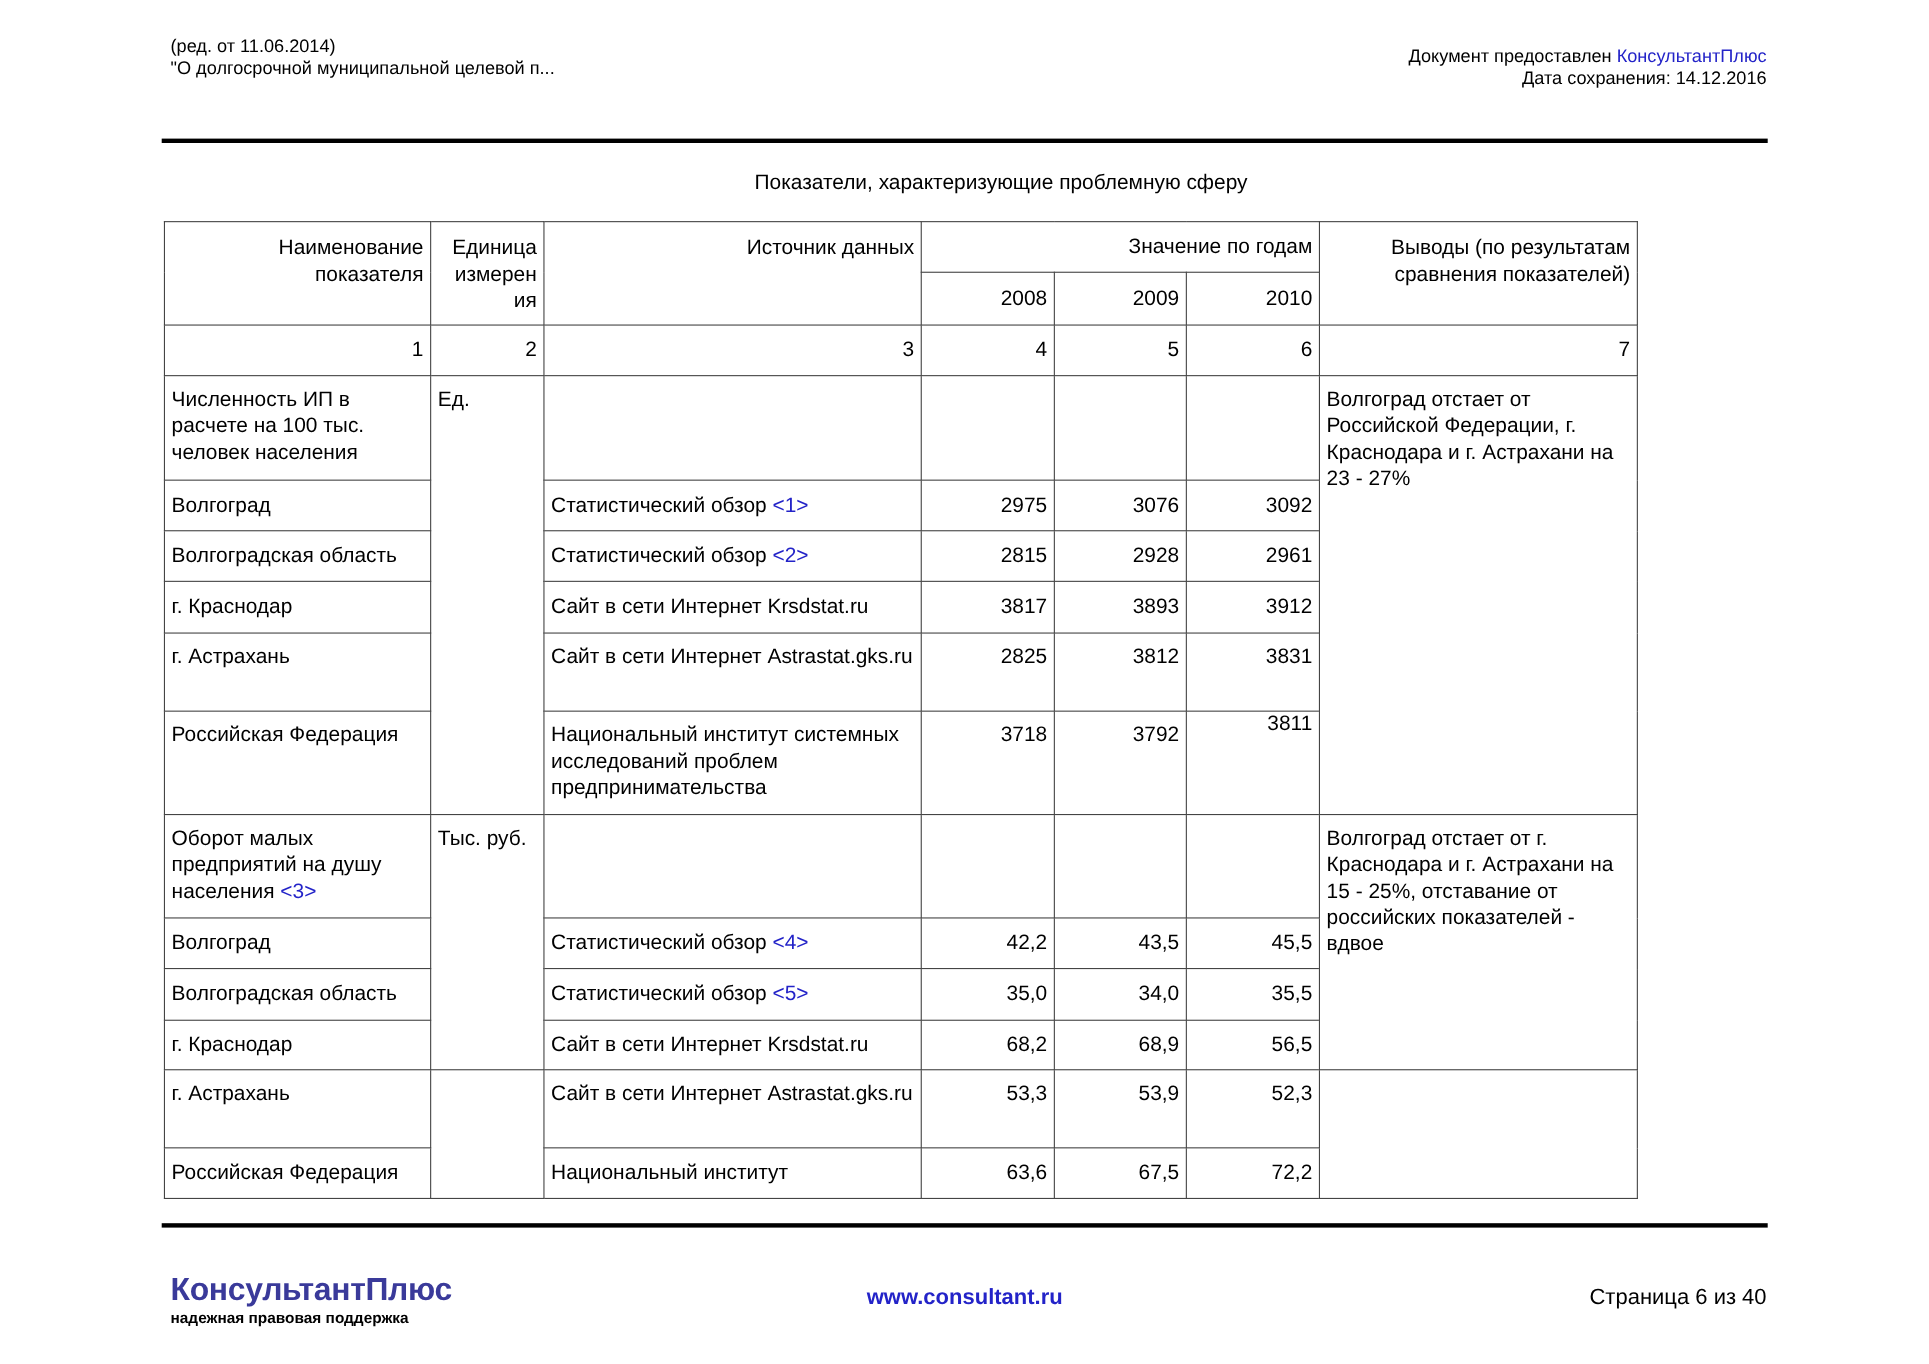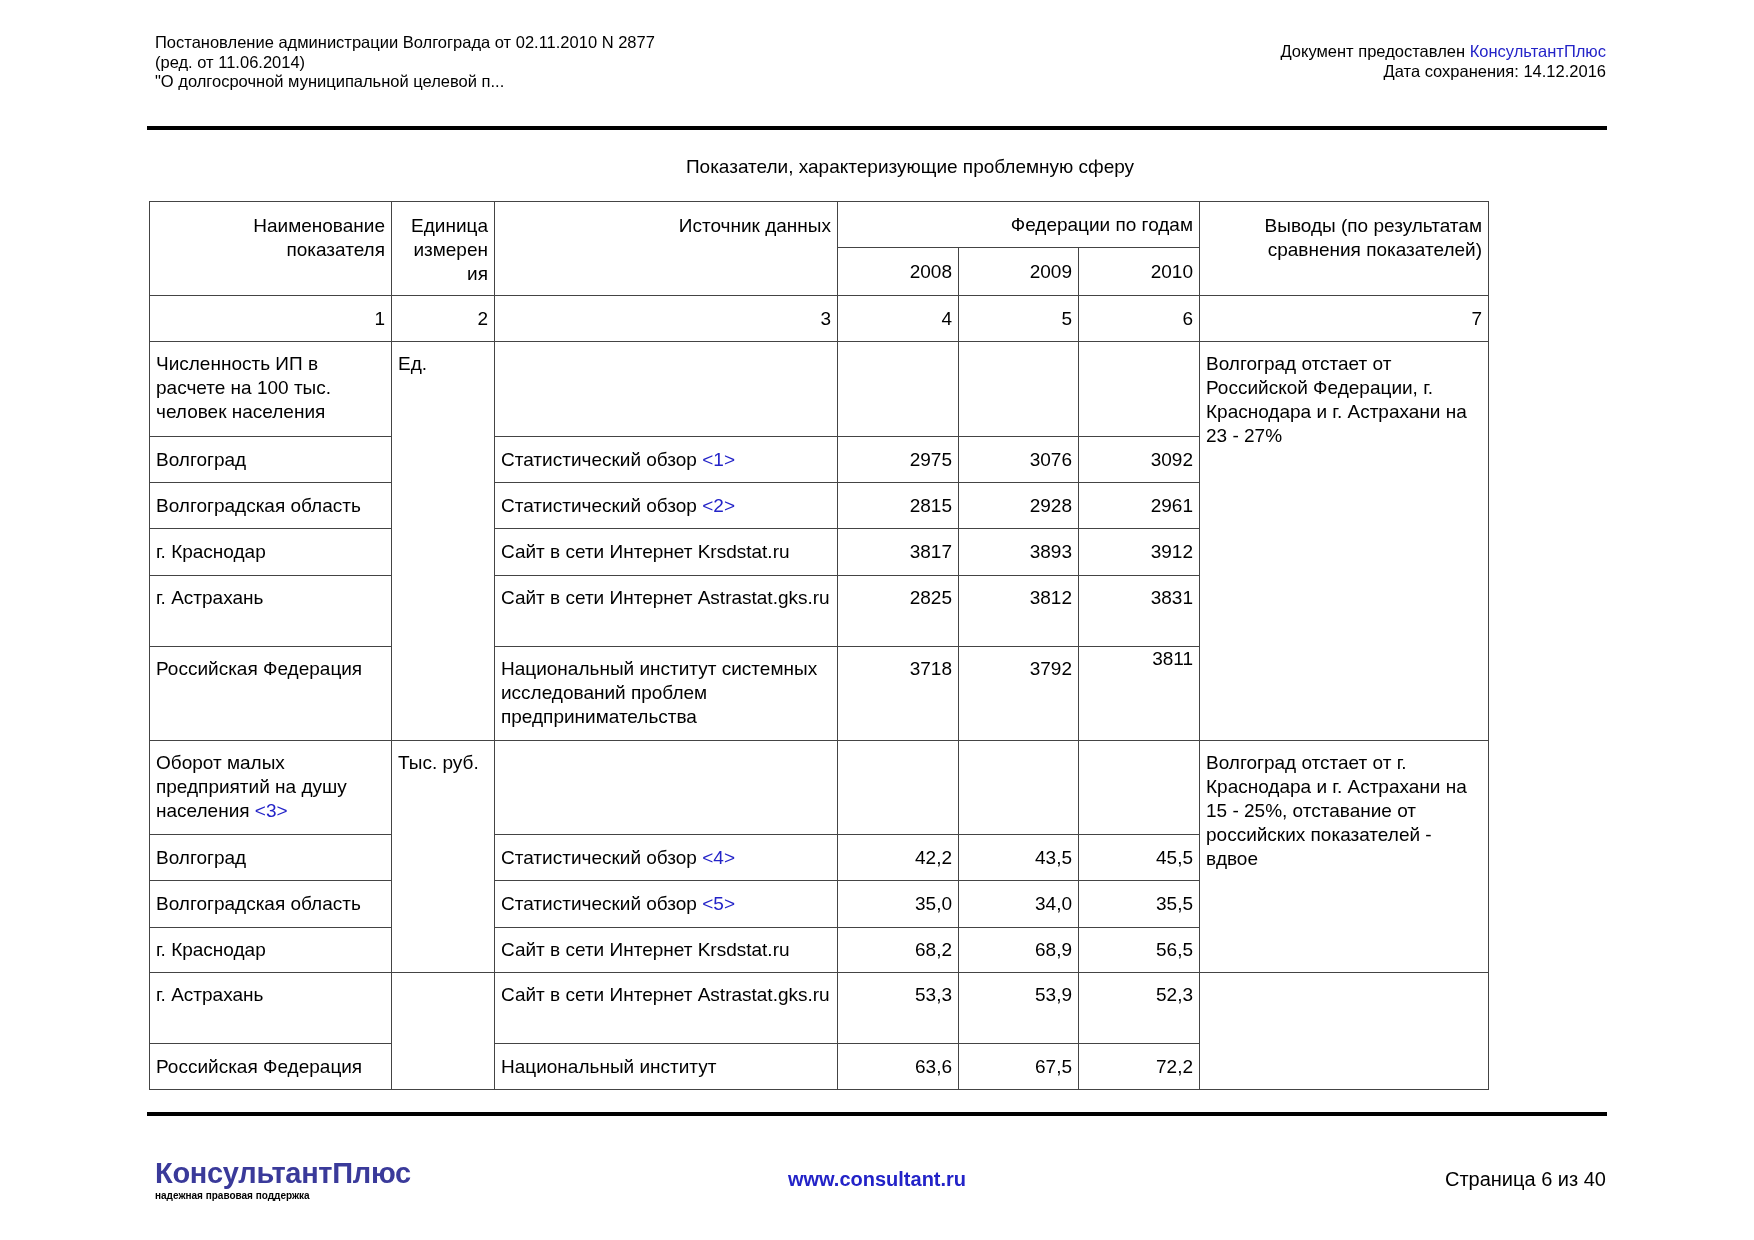--- a/index.html
+++ b/index.html
@@ -11,29 +11,28 @@
   .blue { color:#1a0dab; color:#2323c8; }
   .rule { position:absolute; left:147px; width:1460px; height:4px; background:#000; }
   .table-title { left:0; width:1754px; top:156px; text-align:center; font-size:19px;margin-left:33px; }
   table.grid { position:absolute; left:149px; top:201px; border-collapse:collapse;
                font-size:19px; line-height:24px; table-layout:fixed; }
   table.grid td { border:1.5px solid #444; vertical-align:top; padding:0 6px; }
   .c { text-align:right; }
   .mid { vertical-align:middle !important; }
   .ref { color:#2323c8; }
   .footer-brand { left:155px; top:1157px; font-size:29px; font-weight:bold; color:#3a3a9a; letter-spacing:-0.3px; }
-  .footer-tag { left:155px; top:1190px; font-size:10px; font-weight:bold; }
+  .footer-tag { left:155px; top:1190px; font-size:14px; font-weight:bold; }
   .footer-url { left:0; width:1754px; text-align:center; top:1168px; font-size:20px; font-weight:bold; color:#2323c8; }
   .footer-page { right:148px; top:1168px; font-size:20px; }
 </style>
 </head>
 <body>
 
 <div class="abs hdr-left">
-  <div>Постановление администрации Волгограда от 02.11.2010 N 2877</div>
   <div>(ред. от 11.06.2014)</div>
   <div>"О долгосрочной муниципальной целевой п...</div>
 </div>
 <div class="abs hdr-right">
   <div><span>Документ предоставлен </span><span class="blue">КонсультантПлюс</span></div>
   <div>Дата сохранения: 14.12.2016</div>
 </div>
 <div class="rule" style="top:126px;"></div>
 
 <div class="abs table-title">Показатели, характеризующие проблемную сферу</div>
@@ -47,21 +46,21 @@
       <col style="width:120px">
       <col style="width:121px">
       <col style="width:289px">
   </colgroup>
 
   <tbody>
       <tr style="height:46px">
     <td rowspan="2" class="c" style="padding-top:12px">Наименование показателя</td>
     <td rowspan="2" class="c" style="padding-top:12px"><span>Единица</span><br><span>измерен</span><br><span>ия</span></td>
     <td rowspan="2" class="c" style="padding-top:12px">Источник данных</td>
-    <td colspan="3" class="c mid">Федерации по годам</td>
+    <td colspan="3" class="c mid">Значение по годам</td>
     <td rowspan="2" class="c" style="padding-top:12px">Выводы (по результатам сравнения показателей)</td>
   </tr>
   <tr style="height:48px">
     <td class="c mid">2008</td>
     <td class="c mid">2009</td>
     <td class="c mid">2010</td>
   </tr>
   <tr style="height:46px">
     <td class="c mid">1</td>
     <td class="c mid">2</td>

